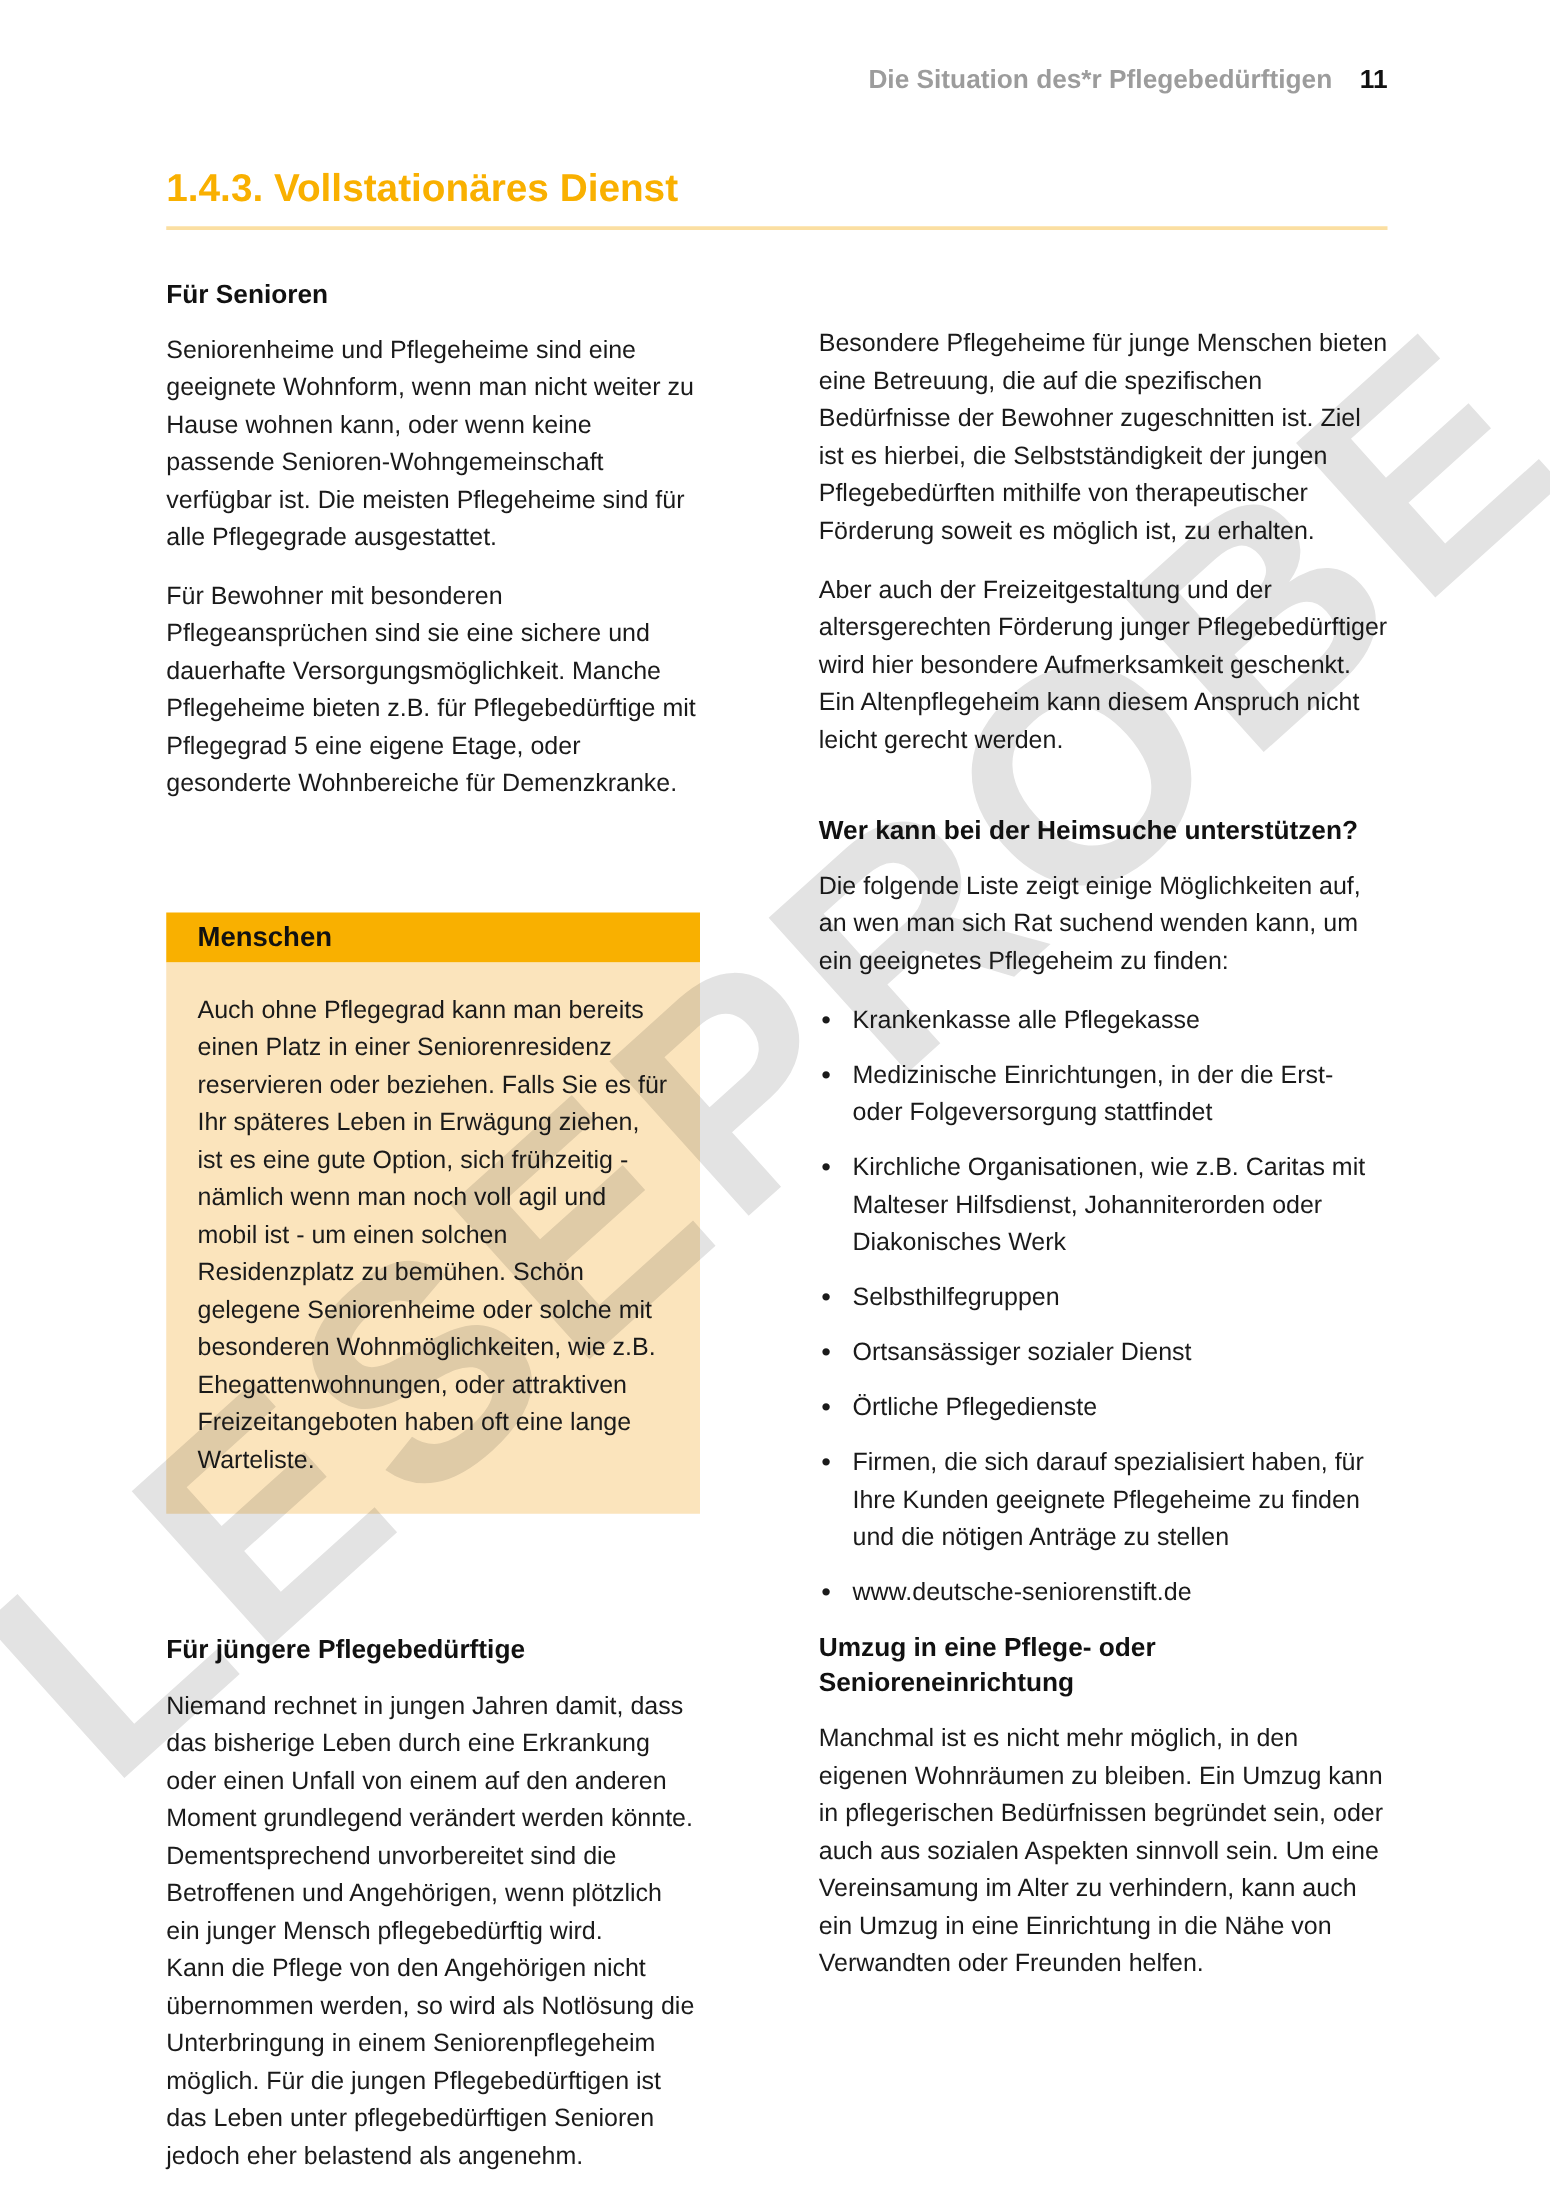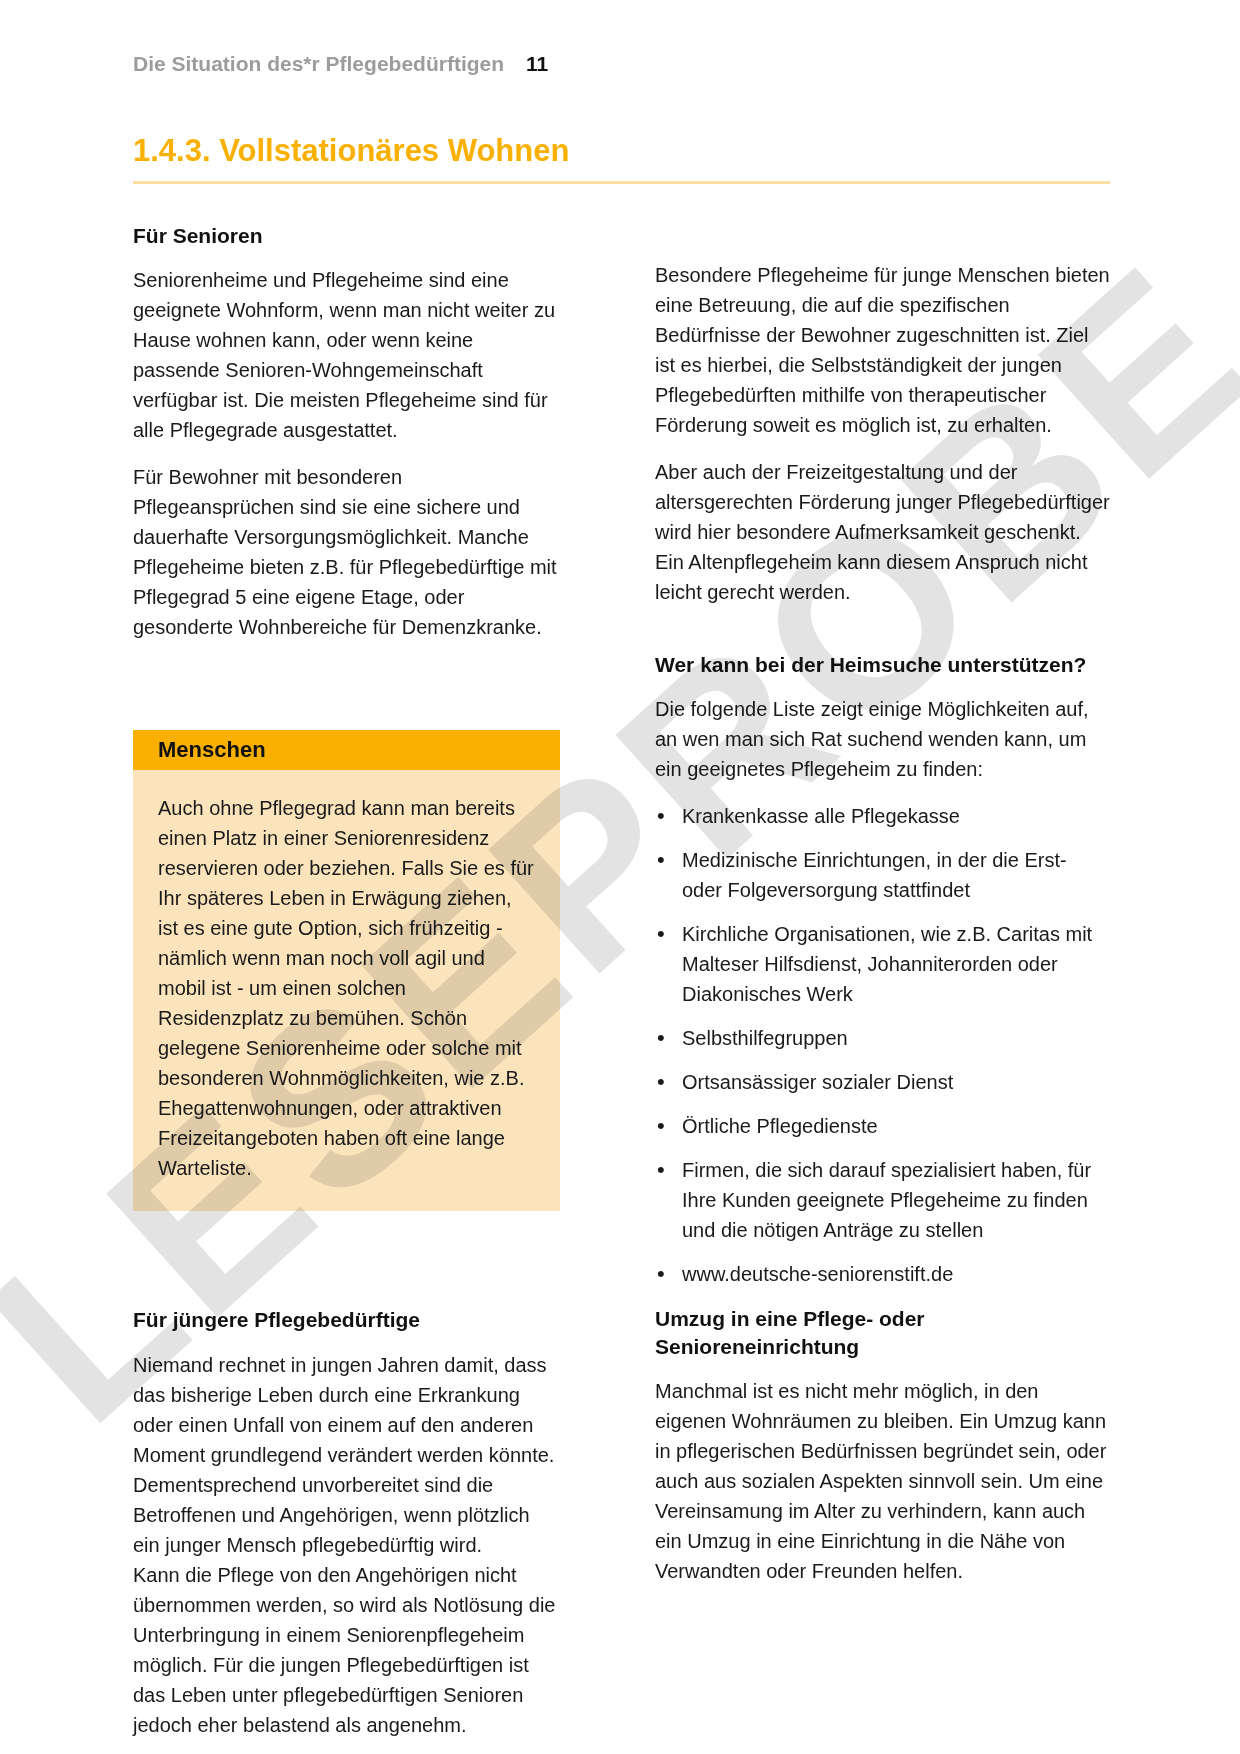--- a/index.html
+++ b/index.html
@@ -16,20 +16,21 @@
     background: #ffffff;
   }
   .content {
     position: relative;
     padding: 52px 130px 0 133px;
     z-index: 1;
   }
   
   .running-header {
     display: flex;
+    justify-content: flex-end;
     align-items: baseline;
     gap: 22px;
     font-size: 21px;
     font-weight: 700;
   }
   .running-title { color: #9c9c9c; }
   .page-number  { color: #111111; }
 
   
   .chapter-title {
@@ -136,21 +137,21 @@
 <body>
 
 <div class="page">
   <div class="content">
 
     <div class="running-header">
       <span class="running-title">Die Situation des*r Pflegebedürftigen</span>
       <span class="page-number">11</span>
     </div>
 
-    <h1 class="chapter-title">1.4.3. Vollstationäres Wohnen</h1>
+    <h1 class="chapter-title">1.4.3. Vollstationäres Dienst</h1>
     <div class="title-rule"></div>
 
     <div class="columns">
 
       <div class="col-left">
         <h3 class="sub-heading">Für Senioren</h3>
         <p class="body-text">Seniorenheime und Pflegeheime sind eine geeignete Wohnform, wenn man nicht weiter zu Hause wohnen kann, oder wenn keine passende Senioren-Wohngemeinschaft verfügbar ist. Die meisten Pflegeheime sind für alle Pflegegrade ausgestattet.</p>
         <p class="body-text">Für Bewohner mit besonderen Pflegeansprüchen sind sie eine sichere und dauerhafte Versorgungsmöglichkeit. Manche Pflegeheime bieten z.B. für Pflegebedürftige mit Pflegegrad 5 eine eigene Etage, oder gesonderte Wohnbereiche für Demenzkranke.</p>
 
         <div class="hinweis-box">

